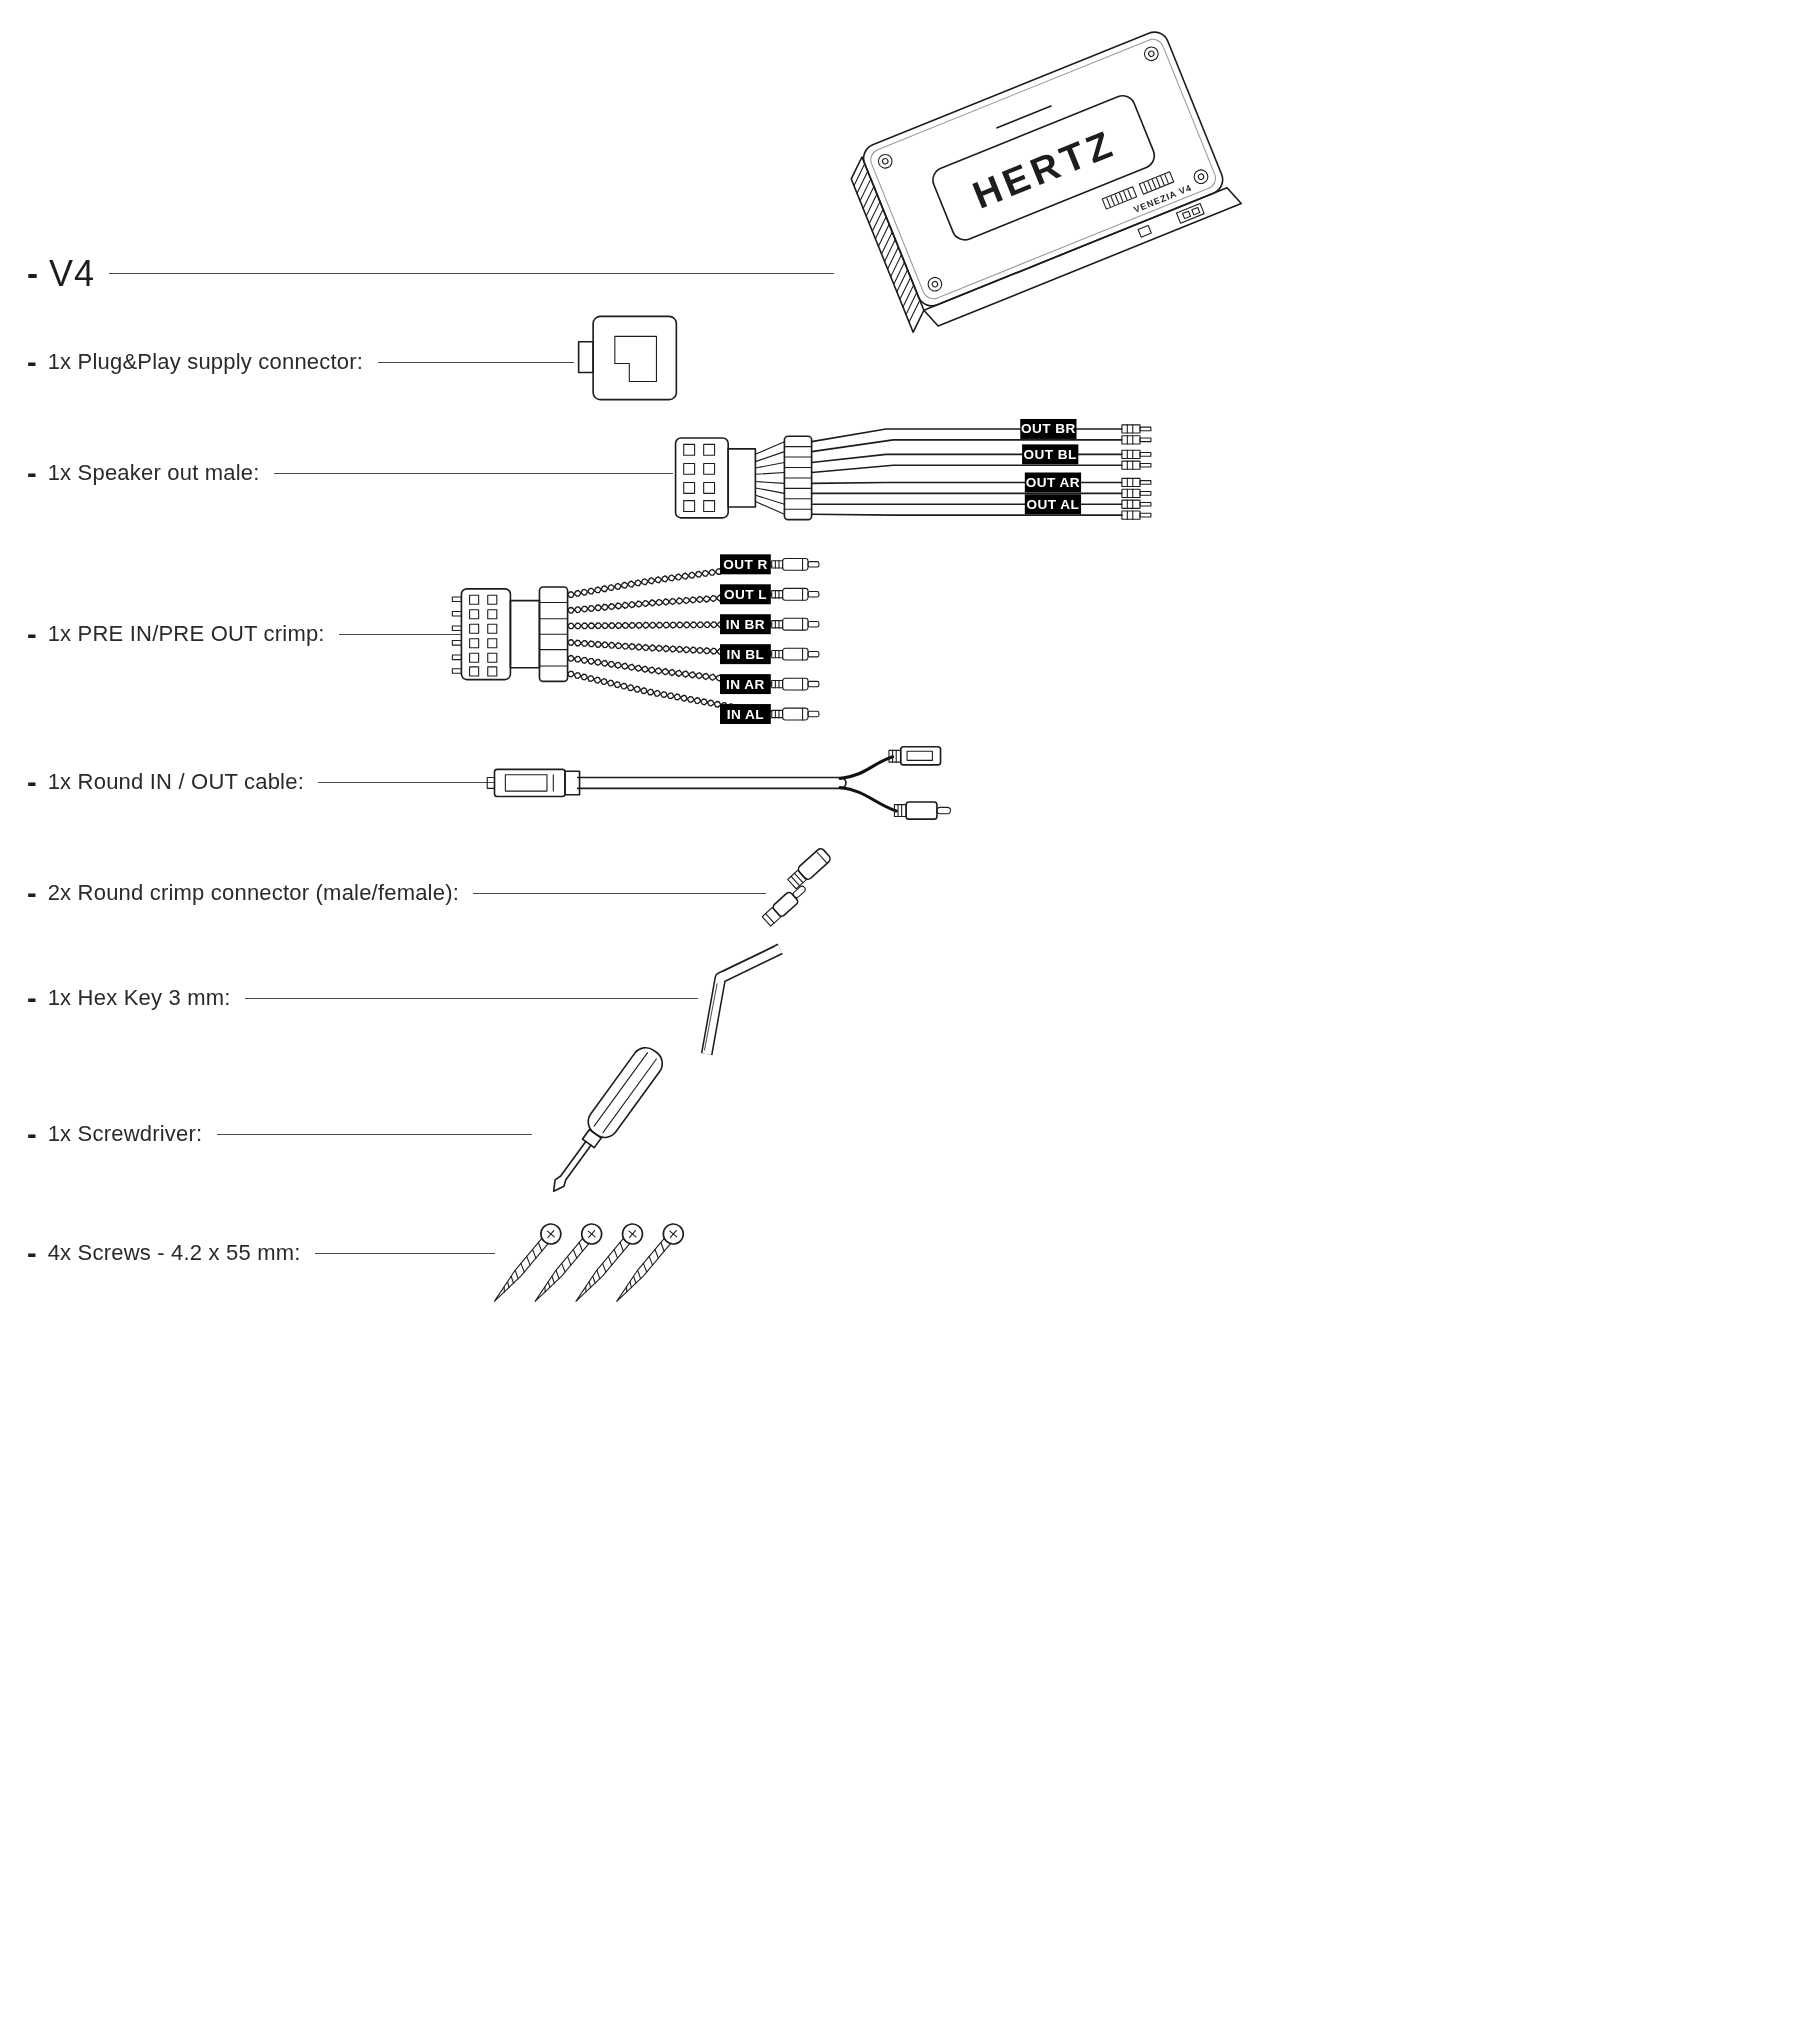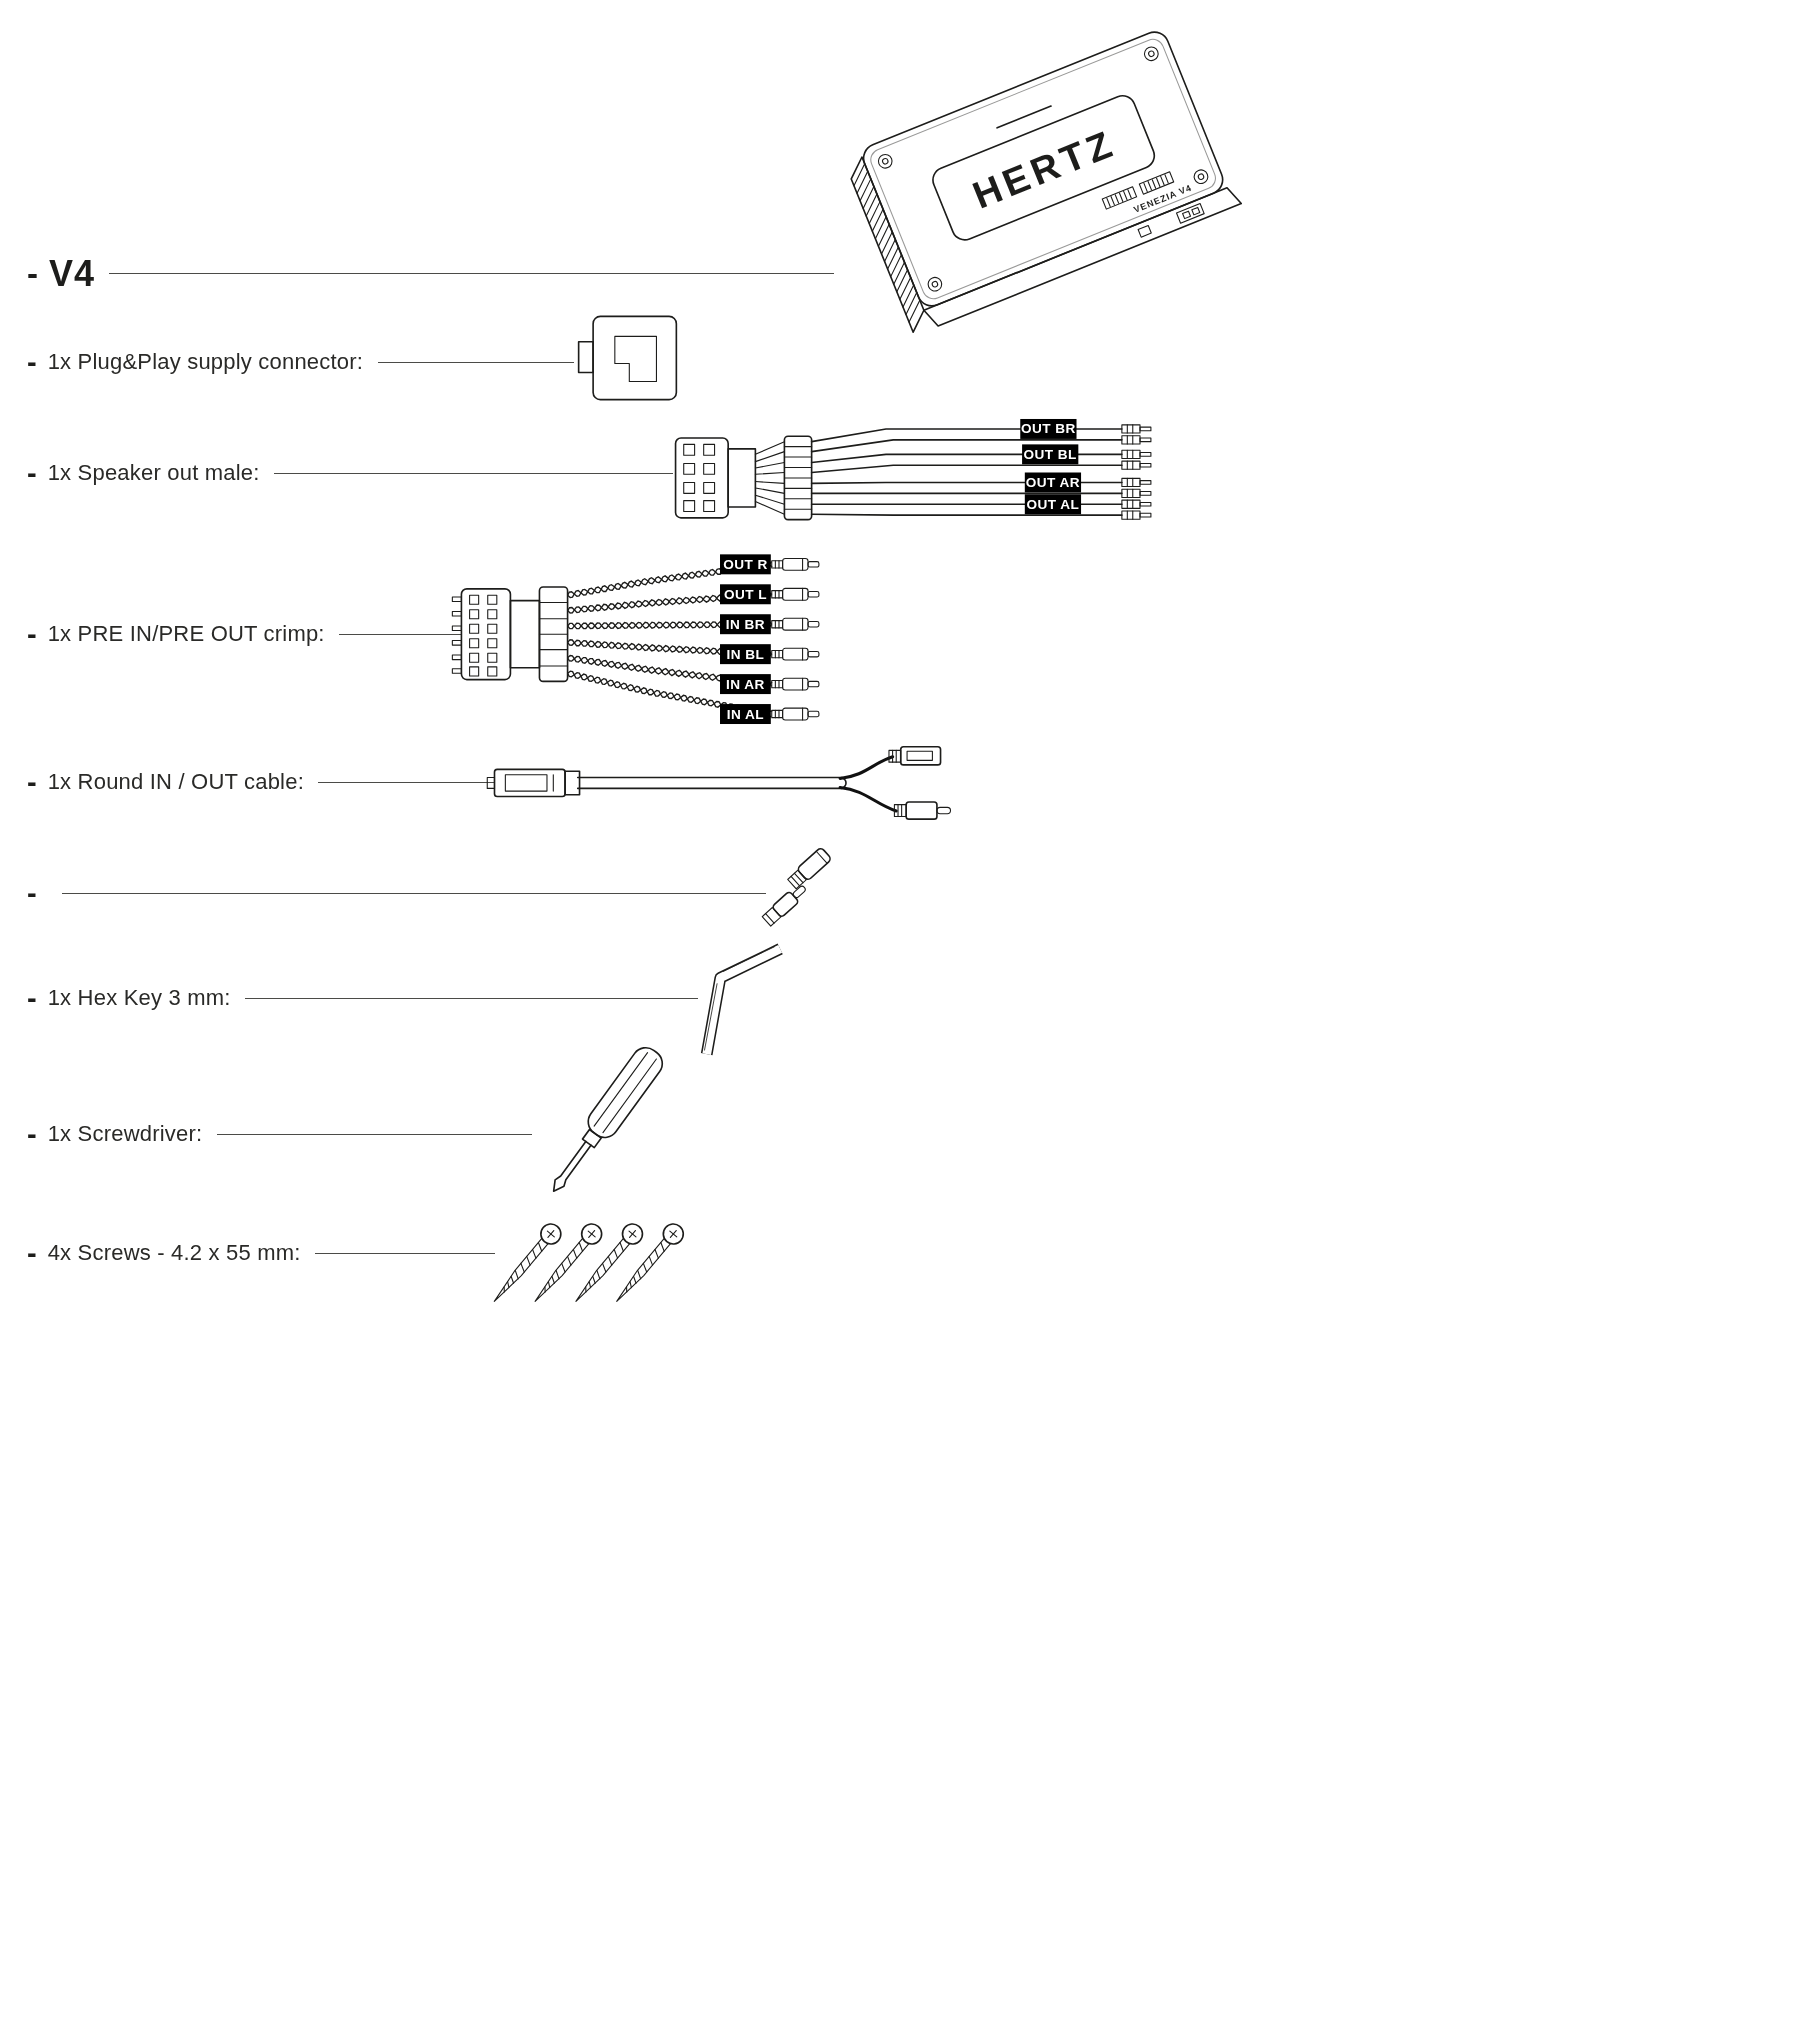--- a/index.html
+++ b/index.html
@@ -3,21 +3,21 @@
 <meta charset="utf-8">
 <style>
   *{margin:0;padding:0;box-sizing:border-box}
   html,body{background:#fff}
   body{font-family:"Liberation Sans",sans-serif;color:#2a2a28}
   .page{position:relative;width:1818px;height:2030px;background:#fff;overflow:hidden}
   .row{position:absolute;left:27px;display:flex;align-items:center;white-space:nowrap;height:36px}
   .dash{font-weight:700;font-size:29px;margin-right:11px;color:#1d1d1b}
   .lbl{font-size:22px;letter-spacing:0.2px}
   .leader{flex:1 1 auto;height:0;border-top:1.5px solid #4b4b47;margin-left:14.5px}
-  .v4name{font-weight:700;font-size:36px;letter-spacing:0.9px;color:#1d1d1b}
+  .v4name{font-weight:400;font-size:36px;letter-spacing:0.9px;color:#1d1d1b}
   .v4dash{font-size:33px}
   .fig{position:absolute}
   svg{display:block;overflow:visible}
   .ln{stroke:#1d1d1b;fill:none;stroke-width:1.8;stroke-linejoin:round;stroke-linecap:round}
   .thin{stroke-width:1.2}
   .chipbg{fill:#000}
   .chip{fill:#fff;font:700 15px "Liberation Sans",sans-serif;text-anchor:middle;letter-spacing:.5px}
   .brand{fill:#1d1d1b;font:700 42px "Liberation Sans",sans-serif;text-anchor:middle;letter-spacing:5px}
   .tiny{fill:#1d1d1b;font:700 10px "Liberation Sans",sans-serif;text-anchor:middle;letter-spacing:1px}
   .wire{stroke:#111;stroke-width:3.4;fill:none;stroke-linecap:round}
@@ -126,20 +126,21 @@
   </div>
 
   <div class="row" style="top:764px;width:468px">
     <span class="dash">-</span>
     <span class="lbl">1x Round IN / OUT cable:</span>
     <div class="leader"></div>
   </div>
 
   <div class="row" style="top:875px;width:739px">
     <span class="dash">-</span>
+    <span class="lbl">2x Round crimp connector (male/female):</span>
     <div class="leader"></div>
   </div>
 
   <div class="row" style="top:980px;width:671px">
     <span class="dash">-</span>
     <span class="lbl">1x Hex Key 3 mm:</span>
     <div class="leader"></div>
   </div>
 
   <div class="row" style="top:1116px;width:505px">

